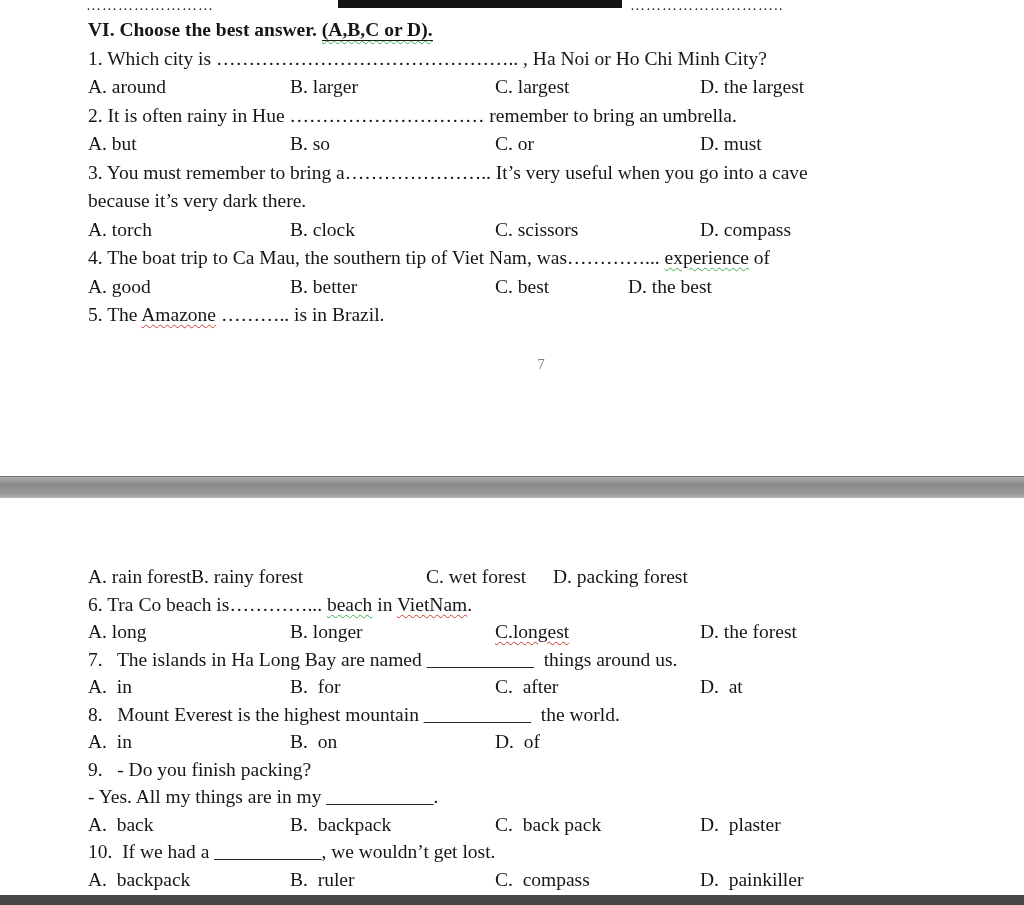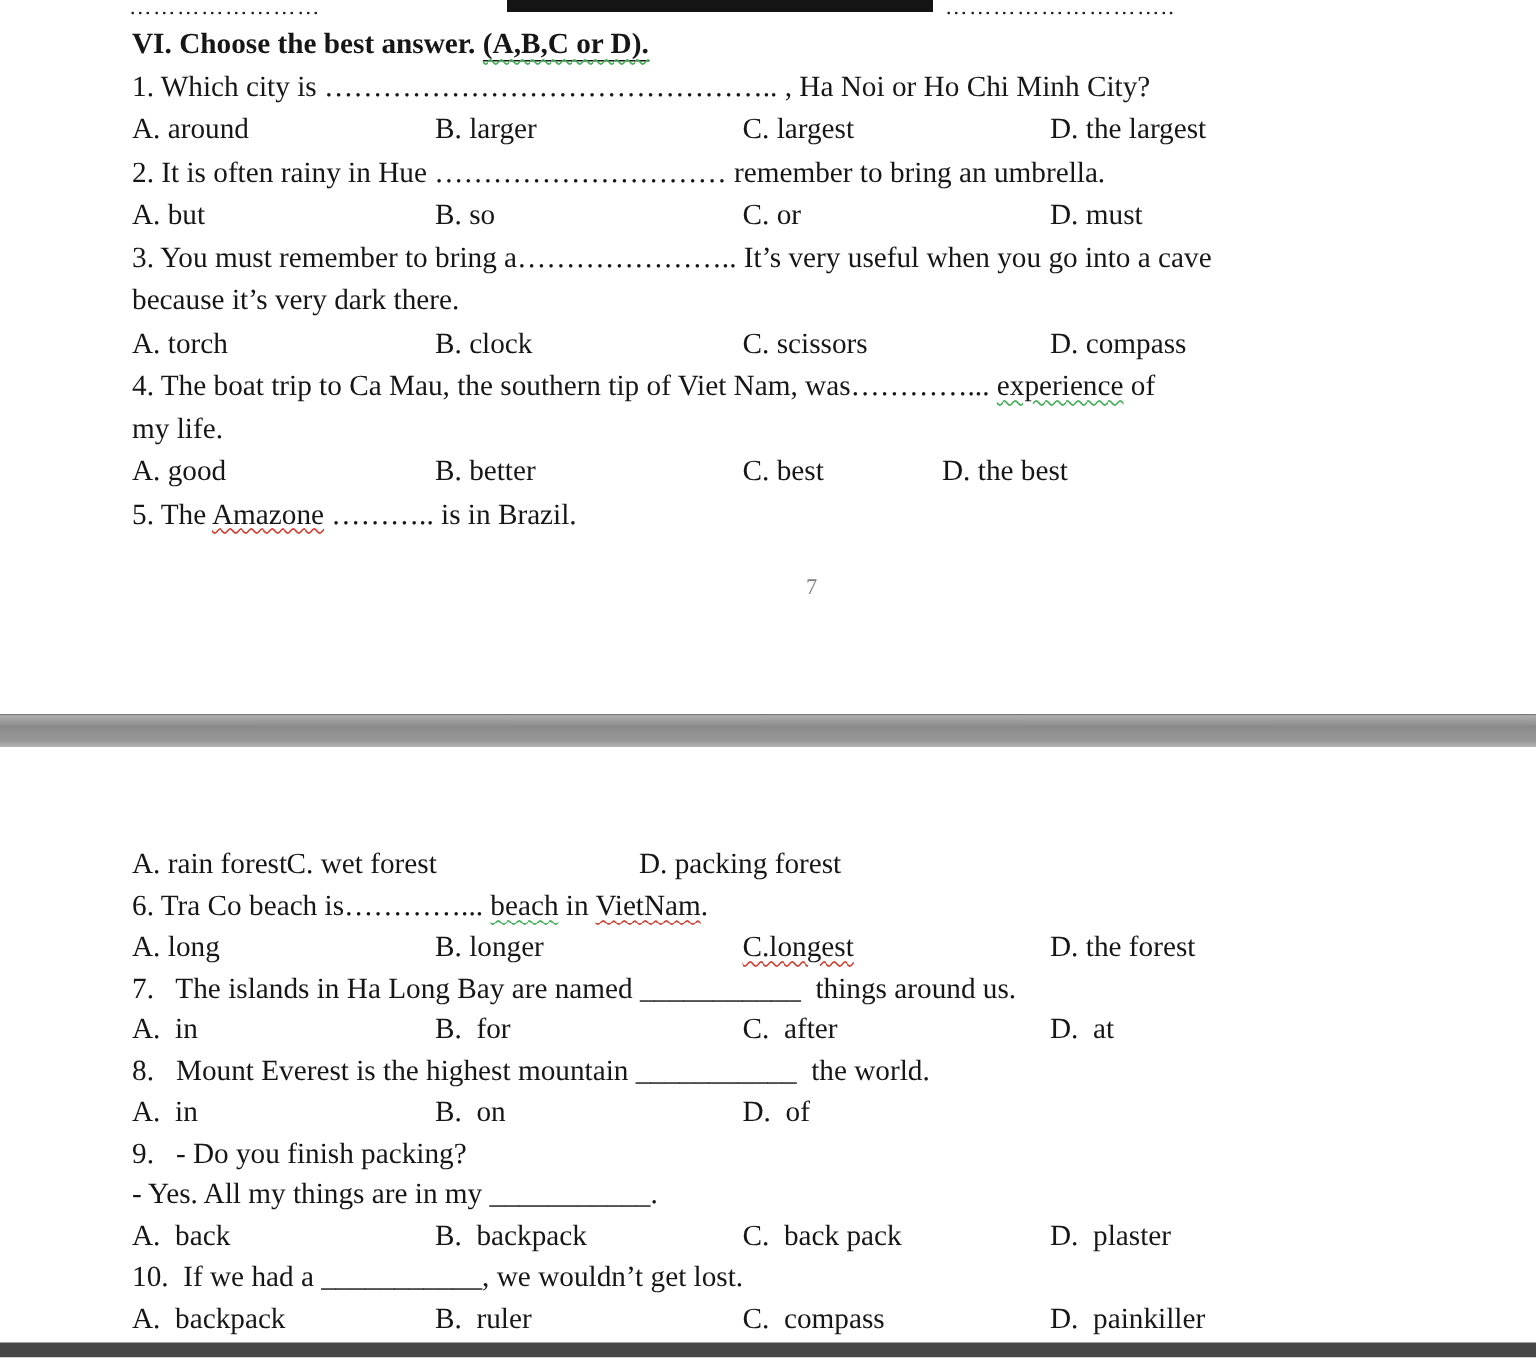--- a/index.html
+++ b/index.html
@@ -102,38 +102,38 @@
   <div class="line pre">3. You must remember to bring a………………….. It’s very useful when you go into a cave</div>
   <div class="line pre">because it’s very dark there.</div>
   <div class="line opts">
       <span>A. torch</span>
       <span>B. clock</span>
       <span>C. scissors</span>
       <span>D. compass</span>
     </div>
 
   <div class="line"><span>4. The boat trip to Ca Mau, the southern tip of Viet Nam, was…………...</span> <span class="wavy-green">experience</span> <span>of</span></div>
-  <div class="line pre">my life.</div>
   <div class="line opts row4">
       <span>A. good</span>
       <span>B. better</span>
       <span>C. best</span>
       <span>D. the best</span>
     </div>
 
   <div class="line"><span>5. The</span> <span class="wavy-red">Amazone</span> <span>……….. is in Brazil.</span></div>
 
   <div class="pageno">7</div>
 </div>
 
 <div class="band"></div>
 
 <div class="p2">
   <div class="line opts row5">
       <span>A. rain forest</span>
+      <span>B. rainy forest</span>
       <span>C. wet forest</span>
       <span>D. packing forest</span>
     </div>
 
   <div class="line"><span>6. Tra Co beach is…………...</span> <span class="wavy-green">beach</span> <span>in</span> <span class="wavy-red">VietNam</span><span>.</span></div>
   <div class="line opts">
       <span>A. long</span>
       <span>B. longer</span>
       <span class="wavy-red">C.longest</span>
       <span>D. the forest</span>

